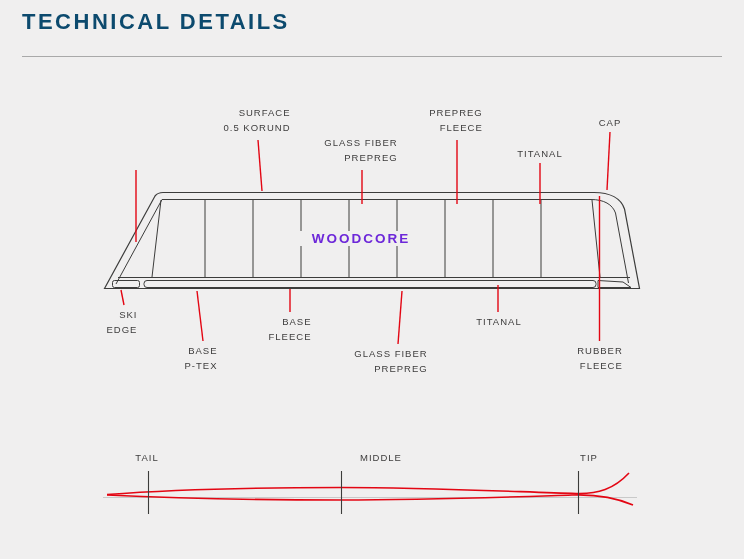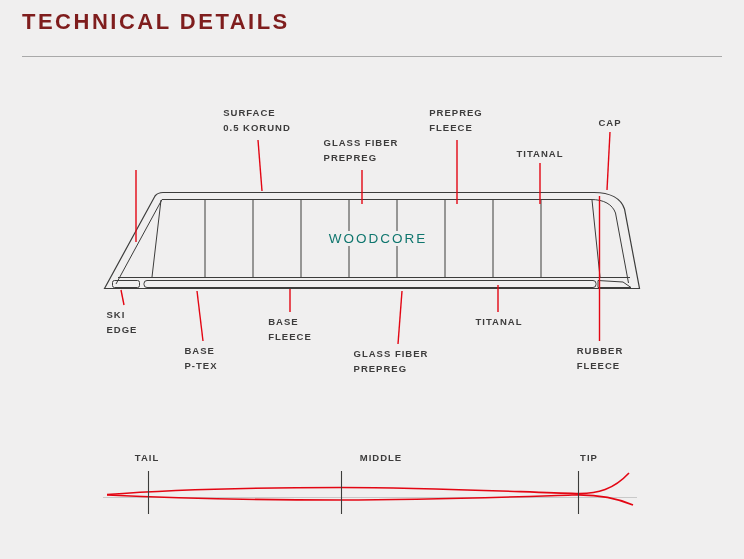--- a/index.html
+++ b/index.html
@@ -12,50 +12,50 @@
   .stage {
     position: relative;
     width: 744px; height: 559px;
     background: #f0efef;
   }
   .page-title {
     position: absolute; left: 22px; top: 9px;
     margin: 0;
     font-size: 22px; font-weight: 800;
     letter-spacing: 2.5px;
-    color: #7f1d1d;
+    color: #0c4a6e;
   }
   .header-rule {
     position: absolute; left: 22px; top: 56px;
     width: 700px; height: 0;
     border-top: 1px solid #a9a9a9;
   }
   .diagram-svg {
     position: absolute; left: 0; top: 0;
     width: 744px; height: 559px;
   }
   .lbl {
     position: absolute;
     transform: translateX(-50%);
-    font-size: 9.5px; font-weight: bold;
+    font-size: 9.5px; font-weight: normal;
     letter-spacing: 1px;
     line-height: 1.55;
     color: #3d3c3c;
-    text-align: left;
+    text-align: right;
     white-space: pre-line;
   }
   .core-label {
     position: absolute;
-    left: 378px; top: 231px;
+    left: 361px; top: 231px;
     transform: translateX(-50%);
     background: #f0efef;
     padding: 0 12px;
-    font-size: 13.5px; font-weight: 400;
+    font-size: 13.5px; font-weight: 700;
     letter-spacing: 2px;
-    color: #0f766e;
+    color: #6d28d9;
   }
 </style>
 </head>
 <body>
 
 <div class="stage">
 
   <h1 class="page-title">TECHNICAL DETAILS</h1>
   <div class="header-rule"></div>
 

